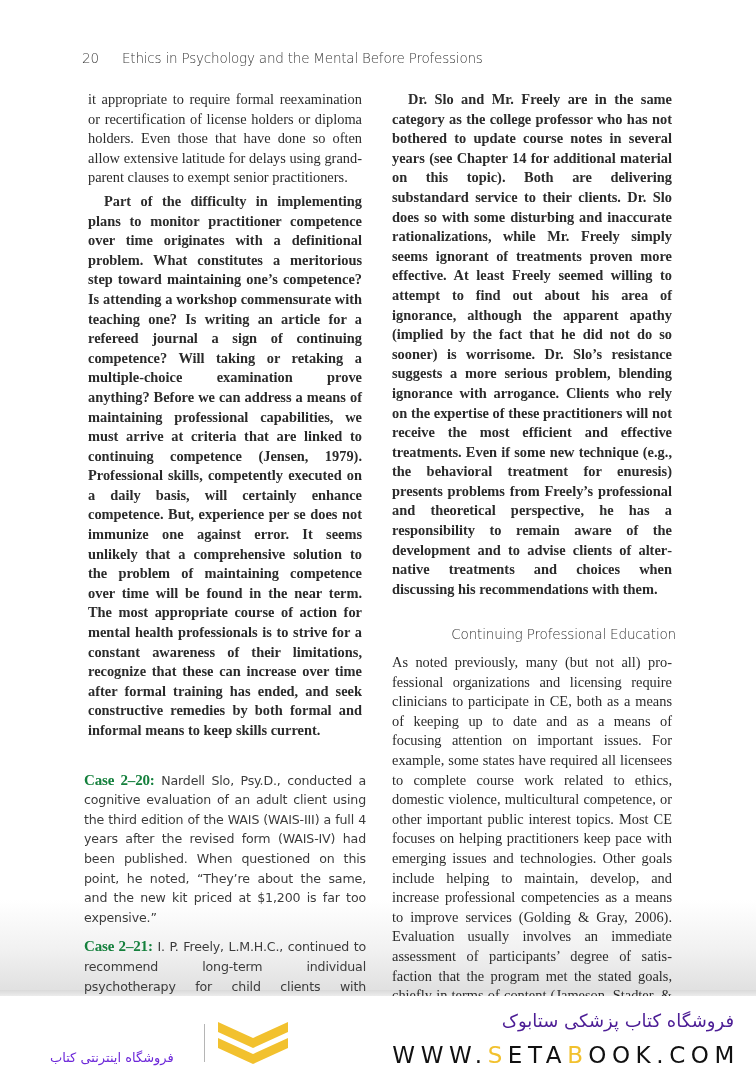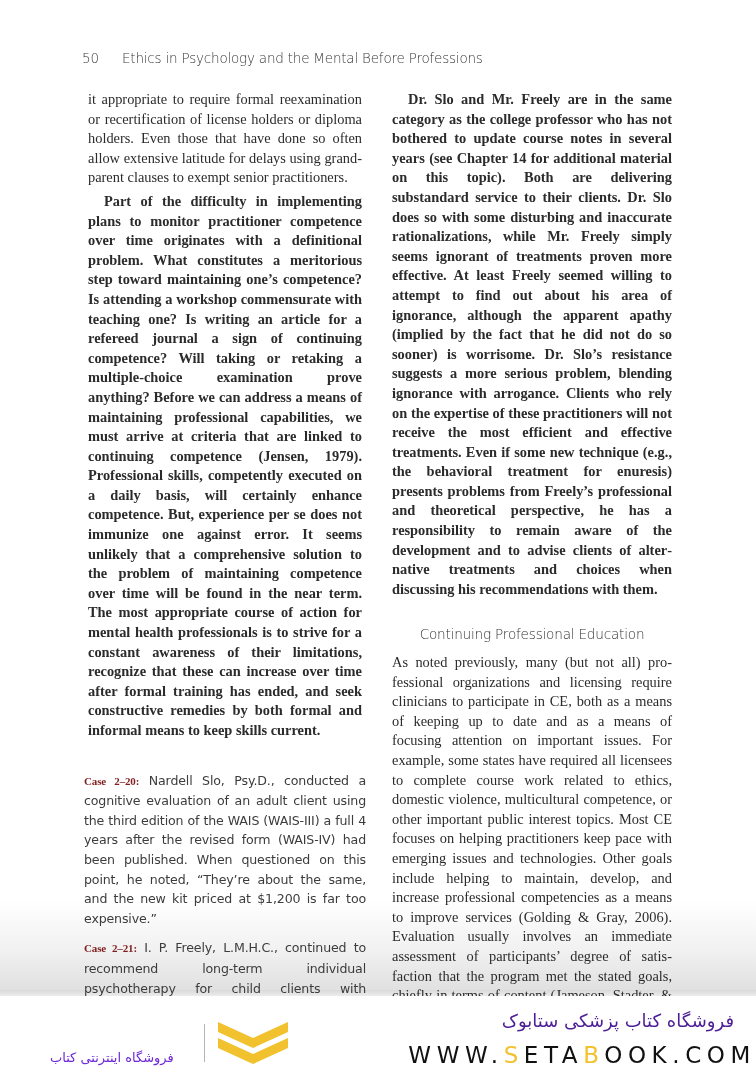--- a/index.html
+++ b/index.html
@@ -22,57 +22,57 @@
   .running-head .page-num { display: inline-block; width: 40px; }
 
   .col { position: absolute; top: 86px; width: 282px; font-size: 14.4px; line-height: 19.6px; text-align: justify; hyphens: manual; }
   .col-left { left: 84px; }
   .col-right { left: 388px; width: 288px; }
 
   .para { margin: 4px; }
   .para.indent { text-indent: 16px; font-weight: bold; }
 
   .case { font-family: "DejaVu Sans", sans-serif; font-size: 12.6px; line-height: 19.6px; color: #3c3c3c; text-align: justify; letter-spacing: -0.15px; }
-  .case-label { font-family: "Liberation Serif", serif; font-weight: bold; font-size: 11px; color: #7f1d1d; }
+  .case-label { font-family: "Liberation Serif", serif; font-weight: bold; font-size: 15px; color: #15803d; }
   .case-20 { margin-top: 30px; }
   .case-21 { margin-top: 10px; }
 
   .section-heading {
     font-family: "DejaVu Sans", sans-serif; font-size: 13.6px; color: #333; font-weight: 300;
-    margin-top: 26px; margin-bottom: 8px; letter-spacing: -0.2px; text-align: center;
+    margin-top: 26px; margin-bottom: 8px; letter-spacing: -0.2px; text-align: right;
   }
 
   
   .footer { position: absolute; left: 0; top: 996px; width: 756px; height: 84px; background: #ffffff; }
   .logo { position: absolute; left: 38px; top: 1020px; width: 260px; height: 48px; }
   .logo-word { position: absolute; left: 0; top: 0; font-family: "DejaVu Sans", sans-serif; font-size: 30px; font-weight: bold; letter-spacing: -1px; }
   .logo-word .gray { color: #9a9a9a; }
   .logo-word .gold { color: #f2c12e; }
   .logo-sub { position: absolute; left: 12px; top: 30px; font-family: "DejaVu Sans", sans-serif; font-size: 13px; color: #6d28d9; direction: rtl; }
   .logo-divider { position: absolute; left: 166px; top: 4px; width: 1px; height: 38px; background: #b5b5b5; }
   .logo-mark { position: absolute; left: 178px; top: 0; width: 74px; height: 46px; }
 
   .site-persian {
     position: absolute; right: 22px; top: 1010px; font-family: "DejaVu Sans", sans-serif;
     font-size: 18px; color: #4c1d95; direction: rtl;
   }
   .site-url {
-    position: absolute; right: 0; top: 1042px; font-family: "DejaVu Sans", sans-serif;
+    position: absolute; right: 16px; top: 1042px; font-family: "DejaVu Sans", sans-serif;
     font-size: 23px; letter-spacing: 5.6px; color: #111; font-weight: 500;
   }
   .site-url .hl { color: #f2c12e; }
 </style>
 </head>
 <body>
 
 <div class="page"></div>
 <div class="page-shadow-edge"></div>
 
 <div class="running-head">
-  <span class="page-num">50</span><span>Ethics in Psychology and the Mental Before Professions</span>
+  <span class="page-num">20</span><span>Ethics in Psychology and the Mental Before Professions</span>
 </div>
 
 <div class="col col-left">
   <p class="para">it appropriate to require formal reexamination or recertification of license holders or diploma holders. Even those that have done so often allow extensive latitude for delays using grand­parent clauses to exempt senior practitioners.</p>
   <p class="para indent">Part of the difficulty in implementing plans to monitor practitioner competence over time originates with a definitional problem. What constitutes a meritorious step toward maintain­ing one’s competence? Is attending a workshop commensurate with teaching one? Is writing an article for a refereed journal a sign of con­tinuing competence? Will taking or retaking a multiple-choice examination prove anything? Before we can address a means of maintaining professional capabilities, we must arrive at cri­teria that are linked to continuing competence (Jensen, 1979). Professional skills, competently executed on a daily basis, will certainly enhance competence. But, experience per se does not immunize one against error. It seems unlikely that a comprehensive solution to the problem of maintaining competence over time will be found in the near term. The most appropriate course of action for mental health profession­als is to strive for a constant awareness of their limitations, recognize that these can increase over time after formal training has ended, and seek constructive remedies by both formal and informal means to keep skills current.</p>
 
   <p class="case case-20"><span class="case-label">Case 2–20:</span><span> Nardell Slo, Psy.D., conducted a cognitive evaluation of an adult client using the third edition of the WAIS (WAIS-III) a full 4 years after the revised form (WAIS-IV) had been pub­lished. When questioned on this point, he noted, “They’re about the same, and the new kit priced at $1,200 is far too expensive.”</span></p>
 
   <p class="case case-21"><span class="case-label">Case 2–21:</span><span> I. P. Freely, L.M.H.C., continued to recommend long-term individual psychotherapy for child clients with secondary reactive enure­sis, despite substantial evidence that certain behavioral treatments for this problem can be highly effective in a relatively brief time. When this was called to his attention, he seemed sur­prised and sought information in the professional literature.</span></p>
 </div>

